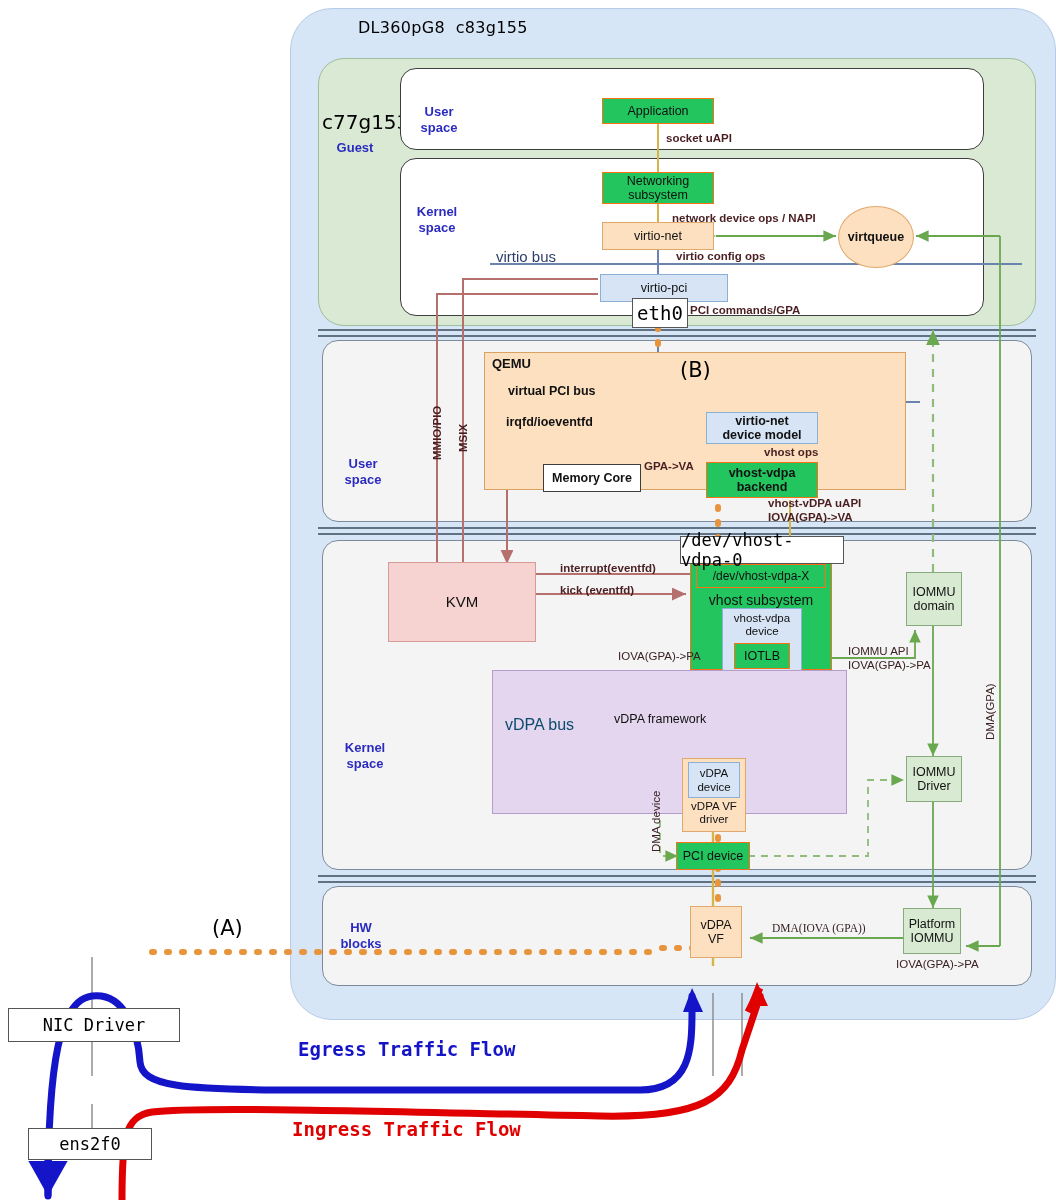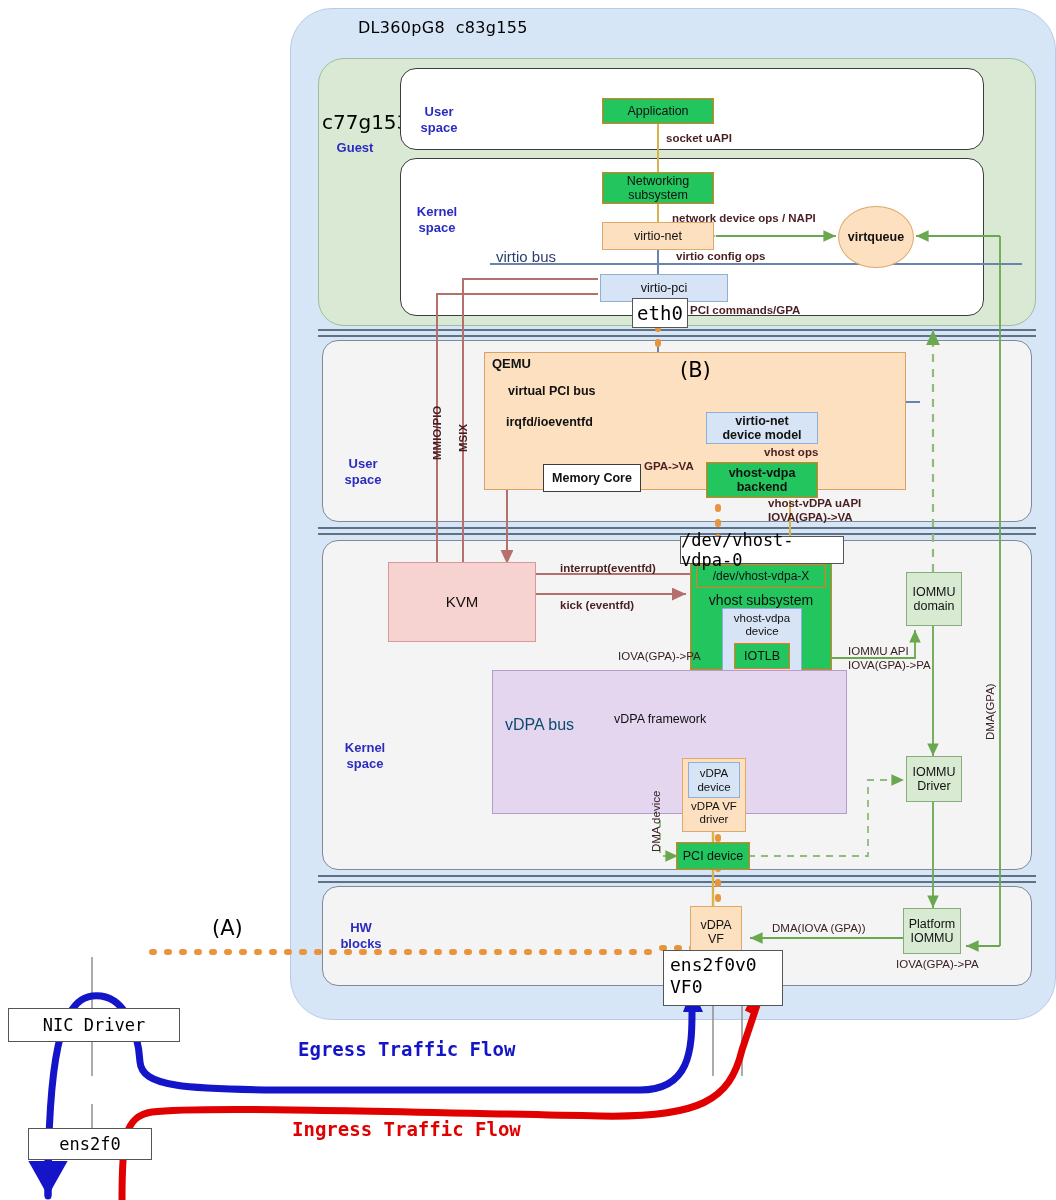--- a/index.html
+++ b/index.html
@@ -257,21 +257,21 @@
 backend</div>
   <div class="lbl etxt" style="left:768px;top:496px;white-space:pre-line;line-height:14px;">vhost-vDPA uAPI
 IOVA(GPA)-&gt;VA</div>
 
   <div class="box n n-red" style="left:388px;top:562px;width:148px;height:80px;font-size:15px;">KVM</div>
 
   <div class="lbl etxt vert" style="left:431px;top:460px;transform:rotate(-90deg);transform-origin:0 0;">MMIO/PIO</div>
   <div class="lbl etxt vert" style="left:457px;top:452px;transform:rotate(-90deg);transform-origin:0 0;">MSIX</div>
 
   <div class="lbl etxt" style="left:560px;top:562px;">interrupt(eventfd)</div>
-  <div class="lbl etxt" style="left:560px;top:584px;margin-top:15px;">kick (eventfd)</div>
+  <div class="lbl etxt" style="left:560px;top:584px;">kick (eventfd)</div>
 
   <div class="box n n-yellow" style="left:690px;top:560px;width:142px;height:110px;display:block;"></div>
   <div class="box n n-yellow" style="left:696px;top:564px;width:130px;height:24px;font-size:12px;">/dev/vhost-vdpa-X</div>
   <div class="lbl" style="left:690px;top:592px;width:142px;text-align:center;font-size:14px;color:#111;">vhost subsystem</div>
 
   <div class="tag mono tag-sm" style="position:absolute;left:680px;top:536px;width:162px;height:26px;">/dev/vhost-vdpa-0</div>
 
   <div class="box n n-blue" style="left:722px;top:608px;width:80px;height:98px;display:block;"></div>
   <div class="lbl" style="left:722px;top:612px;width:80px;text-align:center;font-size:11.5px;line-height:13px;color:#111;white-space:pre-line;">vhost-vdpa
 device</div>
@@ -298,28 +298,25 @@
 device</div>
   <div class="lbl" style="left:682px;top:800px;width:64px;text-align:center;font-size:11.5px;line-height:13px;color:#111;white-space:pre-line;">vDPA VF
 driver</div>
 
   <div class="box n n-yellow" style="left:676px;top:842px;width:74px;height:28px;">PCI device</div>
 
   <div class="lbl etxt-thin vert" style="left:650px;top:852px;transform:rotate(-90deg);transform-origin:0 0;">DMA device</div>
 
   <div class="box n n-orange" style="left:690px;top:906px;width:52px;height:52px;white-space:pre-line;">vDPA
 VF</div>
-  <div class="lbl etxt-thin" style="left:772px;top:922px;">DMA(IOVA (GPA))</div>
+  <div class="lbl etxt-thin" style="left:772px;top:922px;font-family:Liberation Serif, serif;">DMA(IOVA (GPA))</div>
   <div class="box n n-green" style="left:903px;top:908px;width:58px;height:46px;white-space:pre-line;">Platform
 IOMMU</div>
   <div class="lbl etxt-thin" style="left:896px;top:958px;">IOVA(GPA)-&gt;PA</div>
 
-  <div class="tag mono" style="position:absolute;left:663px;top:950px;width:106px;height:48px;
-              display:block;padding:3px 6px;line-height:22px;font-size:18px;white-space:pre-line;">ens2f0v0
-VF0</div>
 
 
   <div class="lbl paren" style="left:212px;top:916px;">(A)</div>
 
   <div class="tag mono" style="position:absolute;left:8px;top:1008px;width:170px;height:32px;font-size:17px;">NIC Driver</div>
 
 
   <div class="tag mono" style="position:absolute;left:28px;top:1128px;width:122px;height:30px;font-size:17px;">ens2f0</div>
 
   <div class="lbl flow-label flow-egress" style="left:298px;top:1038px;">Egress Traffic Flow</div>

